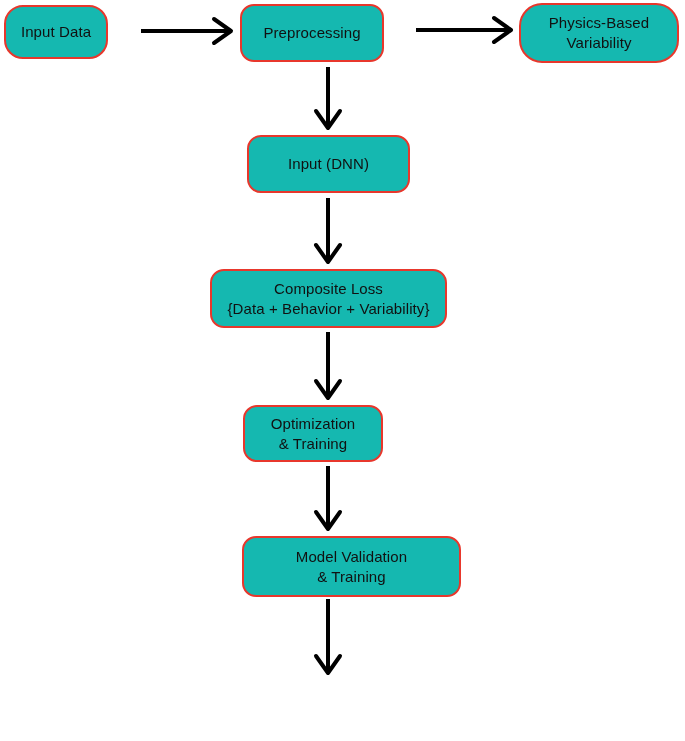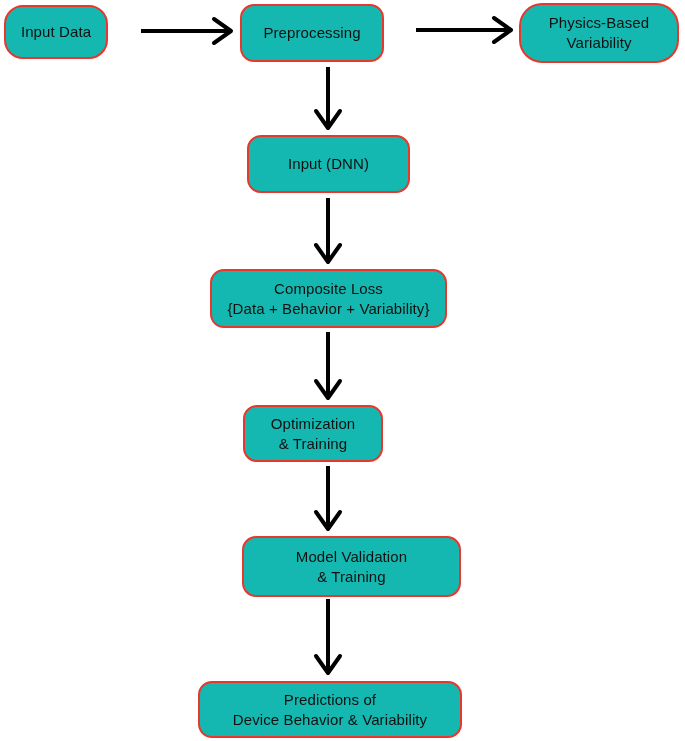--- a/index.html
+++ b/index.html
@@ -98,18 +98,14 @@
   <div class="node" id="n-optimization">
     <span class="l">Optimization</span>
     <span class="l">&amp; Training</span>
   </div>
 
   <div class="node" id="n-validation">
     <span class="l">Model Validation</span>
     <span class="l">&amp; Training</span>
   </div>
 
-  <div class="node" id="n-predictions">
-    <span class="l">Predictions of</span>
-    <span class="l">Device Behavior &amp; Variability</span>
-  </div>
 
 </div>
 
 </body></html>

